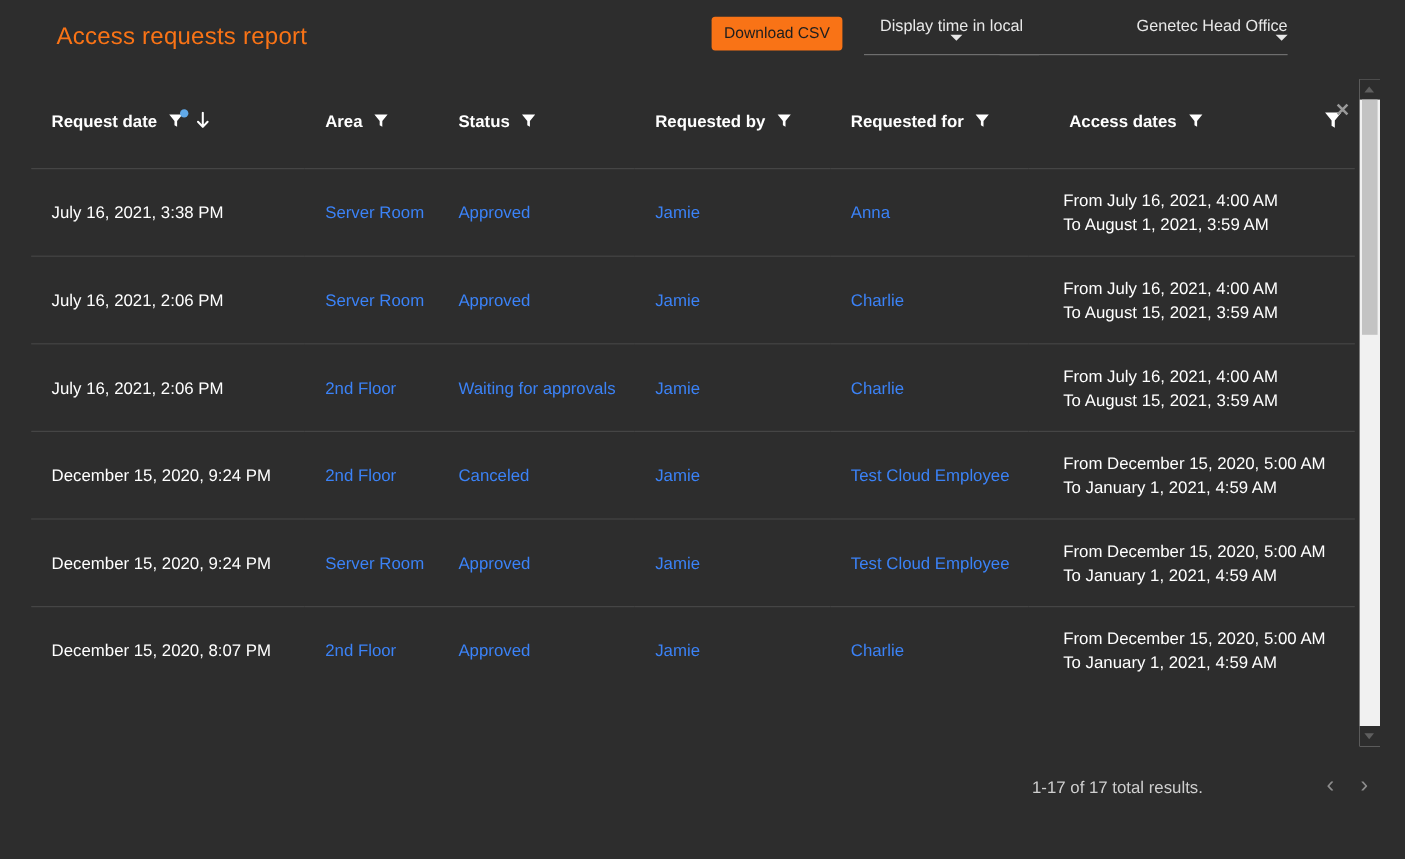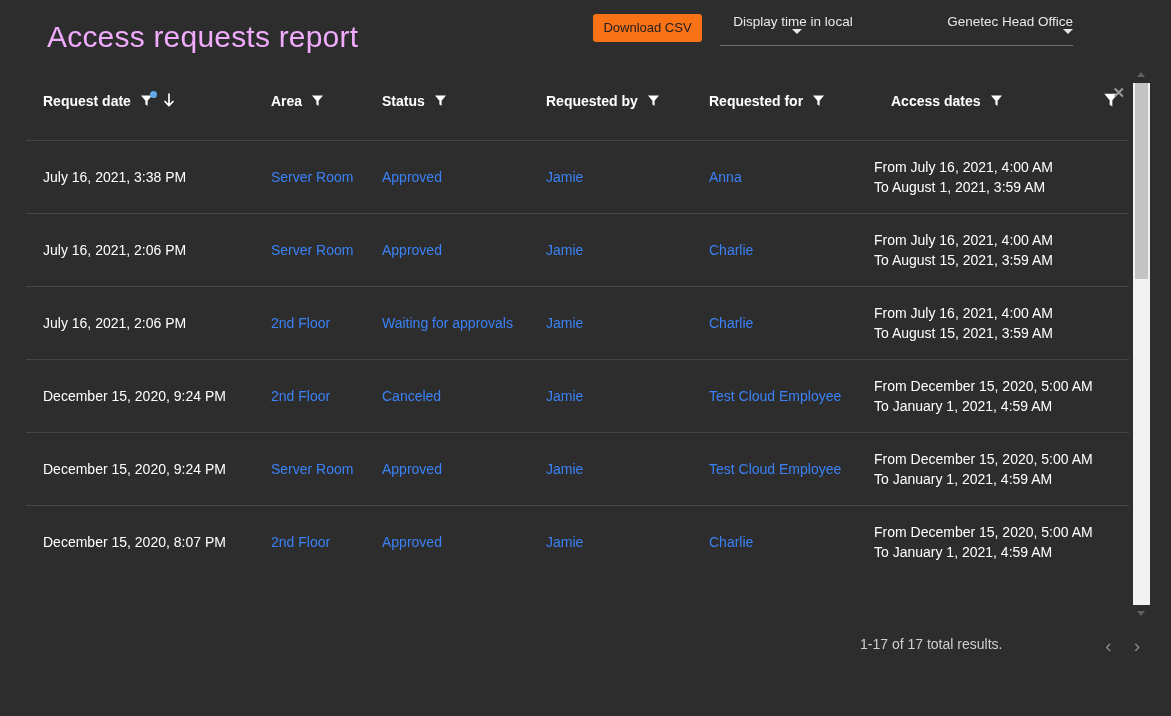--- a/index.html
+++ b/index.html
@@ -11,21 +11,21 @@
     overflow: hidden;
   }
   .page { position: relative; width: 1171px; height: 716px; }
 
   
   .topbar {
     position: absolute; left: 0; top: 0; width: 1171px; height: 60px;
   }
   .page-title {
     position: absolute; left: 47px; top: 20px;
-    font-size: 30px; color: #f0abfc; font-weight: 400; letter-spacing: .2px;
+    font-size: 20px; color: #f97316; font-weight: 400; letter-spacing: .2px;
     white-space: nowrap;
   }
   .download-btn {
     position: absolute; left: 593px; top: 14px;
     width: 109px; height: 28px;
     background: #f97316; color: #1e1e1e;
     border: none; border-radius: 3px;
     font-family: "Liberation Sans", sans-serif;
     font-size: 13px; font-weight: 400;
     cursor: pointer; line-height: 28px; text-align: center;
@@ -106,21 +106,21 @@
     color: #ffffff;
     vertical-align: middle;
     line-height: 20px;
   }
   table.grid tbody tr { height: 73px; }
   td.cell-link a, .linktext {
     color: #3b82f6; text-decoration: none; cursor: pointer;
   }
   td.cell-dates { color: #ffffff; white-space: normal; }
   td.cell-date  { white-space: nowrap; }
-  .dates-line { display: block; }
+  .dates-line { display: block; margin-left: 12px; }
 
   
   tr.tall td { padding-top: 16px; padding-bottom: 16px; }
 
   
   .sbar {
     position: absolute; left: 1133px; top: 66px;
     width: 17px; height: 556px;
     background: #f1f1f1;
   }
@@ -141,21 +141,21 @@
   .sbar .thumb {
     position: absolute; left: 2px; top: 17px;
     width: 13px; height: 196px;
     background: #c3c3c3; cursor: pointer;
   }
 
   
   .pager {
     position: absolute; left: 860px; top: 636px;
     width: 280px; height: 28px;
-    display: flex; align-items: flex-start; gap: 28px;
+    display: flex; align-items: flex-end; gap: 28px;
   }
   .pager .results {
     font-size: 14px; color: #cfcfcf; white-space: nowrap;
   }
   .pager .nav {
     margin-left: auto; display: flex; align-items: center; gap: 22px;
   }
   .pager .chev {
     color: #8d8d8d; font-size: 19px; line-height: 19px; cursor: pointer;
     user-select: none;

